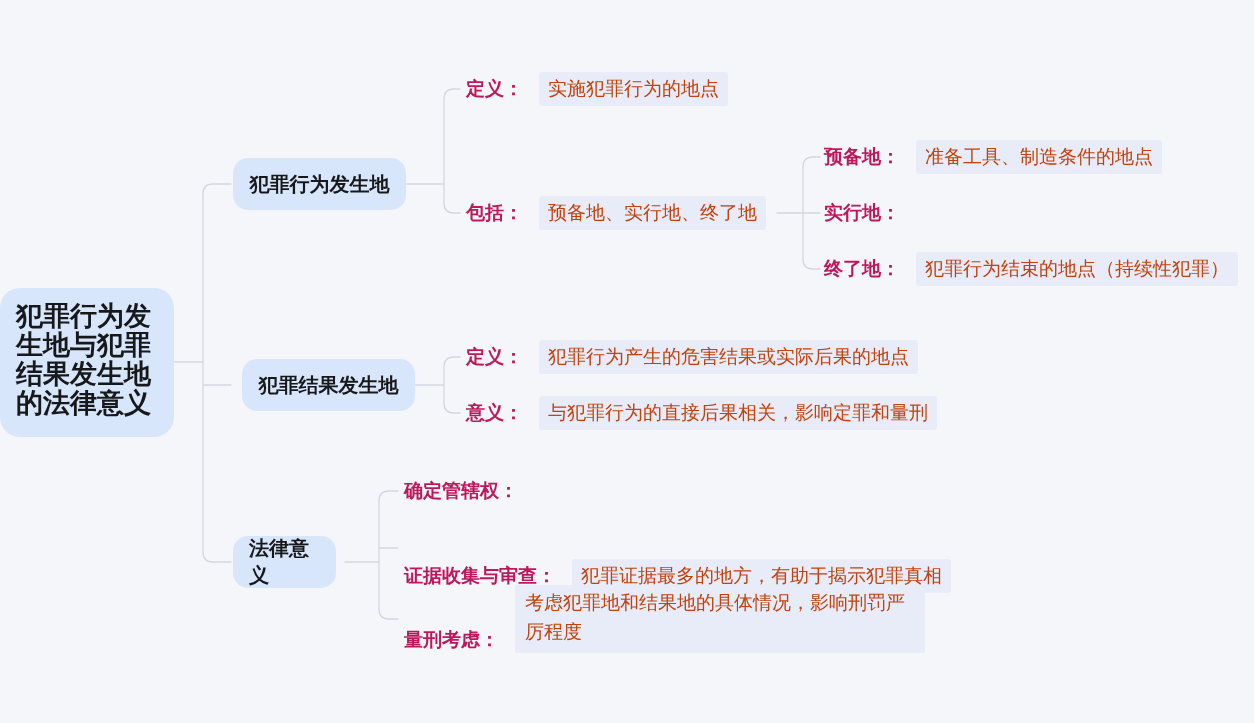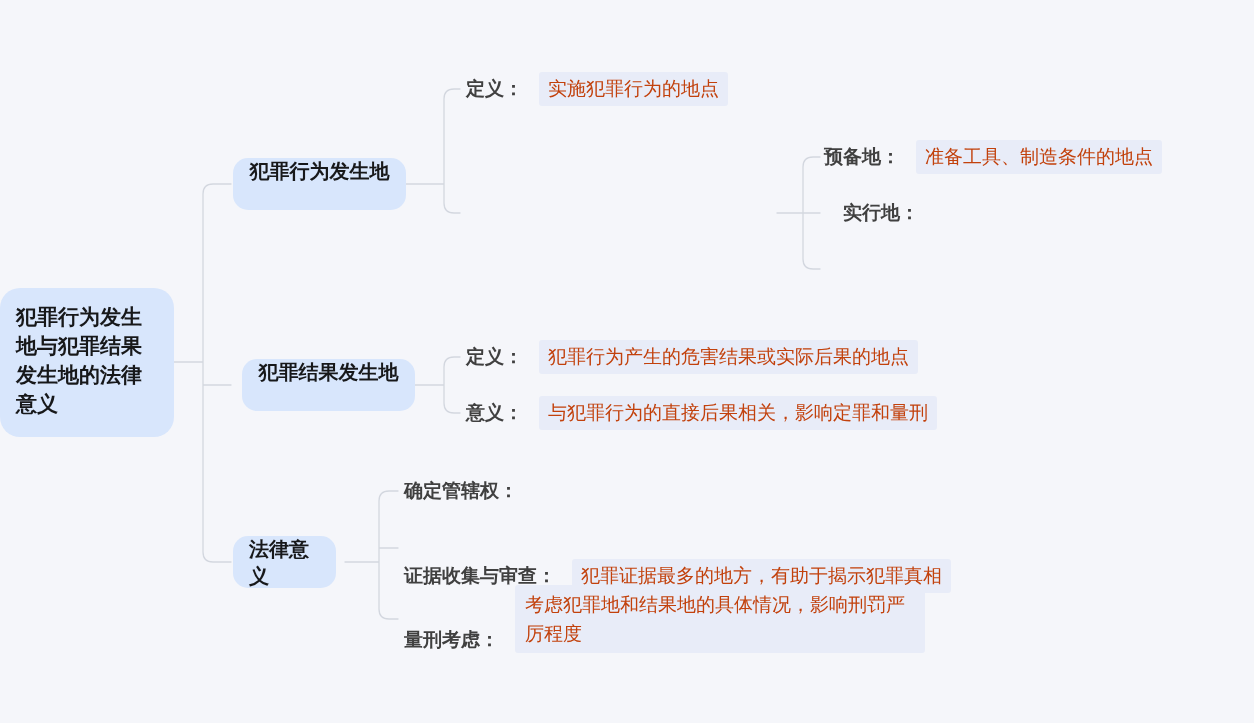--- a/index.html
+++ b/index.html
@@ -17,30 +17,31 @@
   }
   #connectors {
     position: absolute;
     left: 0; top: 0;
     width: 1254px; height: 723px;
   }
   .node {
     position: absolute;
     background: #d8e6fc;
     display: flex;
+    align-items: center;
     box-sizing: border-box;
     font-weight: bold;
     color: #17181a;
   }
   .root-node {
     left: 0; top: 288;
     width: 174px; height: 149px;
     border-radius: 20px;
     padding: 14px 14px 14px 16px;
-    font-size: 21px;
+    font-size: 27px;
     line-height: 29px;
     align-items: flex-start;
   }
   .branch-node {
     height: 52px;
     border-radius: 15px;
     justify-content: center;
     font-size: 20px;
     padding: 0 16px;
   }
@@ -48,35 +49,36 @@
     position: absolute;
     display: flex;
     align-items: center;
     gap: 16px;
     white-space: nowrap;
     transform: translateY(-50%);
   }
   .row .label {
     font-weight: bold;
     font-size: 19px;
-    color: #404040;
+    color: #be185d;
   }
   .row .value {
     background: #e8ecf8;
     border-radius: 3px;
     padding: 5px 9px;
     font-size: 19px;
     line-height: 24px;
     color: #c2410c;
   }
   .row .value.wrap {
     white-space: normal;
     max-width: 390px;
     line-height: 29px;
     padding: 5px 10px;
+    font-family: Liberation Mono, monospace;
   }
 </style>
 </head>
 <body>
 
 <div id="canvas">
 
   <svg id="connectors" viewBox="0 0 1254 723" xmlns="http://www.w3.org/2000/svg" fill="none" stroke="#d3d7df" stroke-width="1.3" stroke-linecap="round">
 
     <path d="M174 362 H203 M203 385 H231 M231 184 H213 Q203 184 203 194 V552 Q203 562 213 562 H231"></path>
@@ -104,30 +106,38 @@
 
   <div class="node branch-node" style="left:233px;top:536px;width:103px;">
     <span>法律意义</span>
   </div>
 
   <div class="row" style="left:466px;top:89px;">
     <span class="label">定义：</span>
     <span class="value">实施犯罪行为的地点</span>
   </div>
 
+  <div class="row" style="left:466px;top:213px;">
+    <span class="label">包括：</span>
+    <span class="value">预备地、实行地、终了地</span>
+  </div>
 
   <div class="row" style="left:824px;top:157px;">
     <span class="label">预备地：</span>
     <span class="value">准备工具、制造条件的地点</span>
   </div>
 
-  <div class="row" style="left:824px;top:213px;margin-left:19px;">
+  <div class="row" style="left:824px;top:213px;">
     <span class="label">实行地：</span>
   </div>
 
+  <div class="row" style="left:824px;top:269px;">
+    <span class="label">终了地：</span>
+    <span class="value">犯罪行为结束的地点（持续性犯罪）</span>
+  </div>
 
   <div class="row" style="left:466px;top:357px;">
     <span class="label">定义：</span>
     <span class="value">犯罪行为产生的危害结果或实际后果的地点</span>
   </div>
 
   <div class="row" style="left:466px;top:413px;">
     <span class="label">意义：</span>
     <span class="value">与犯罪行为的直接后果相关，影响定罪和量刑</span>
   </div>

